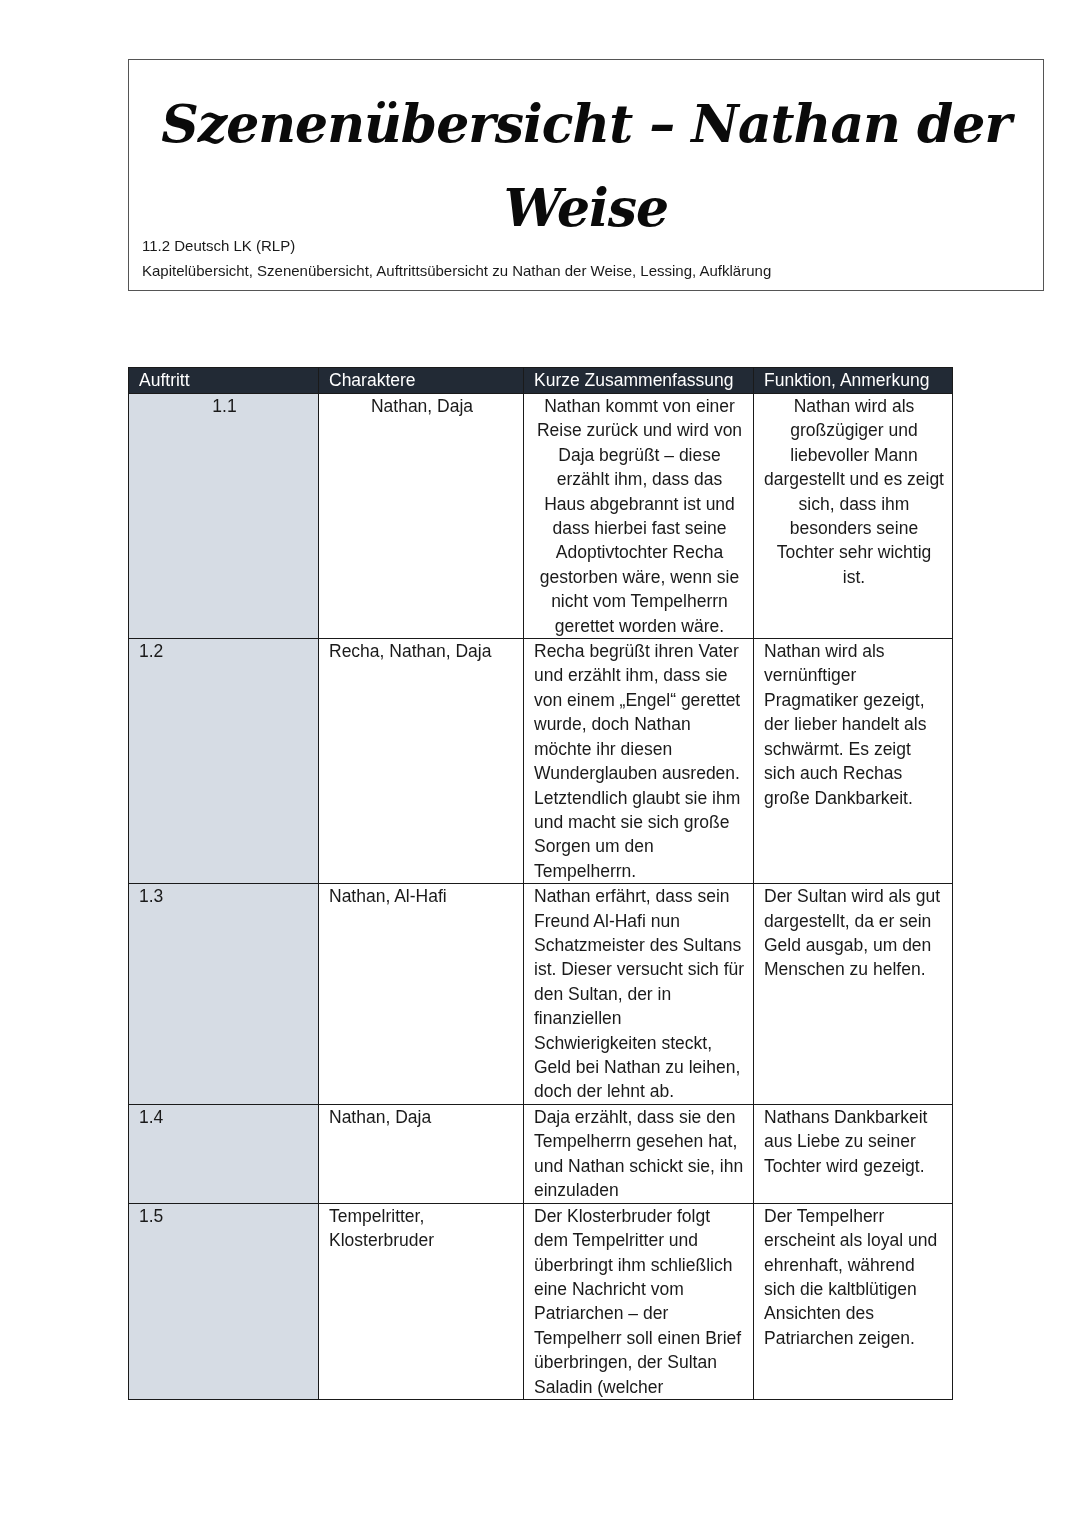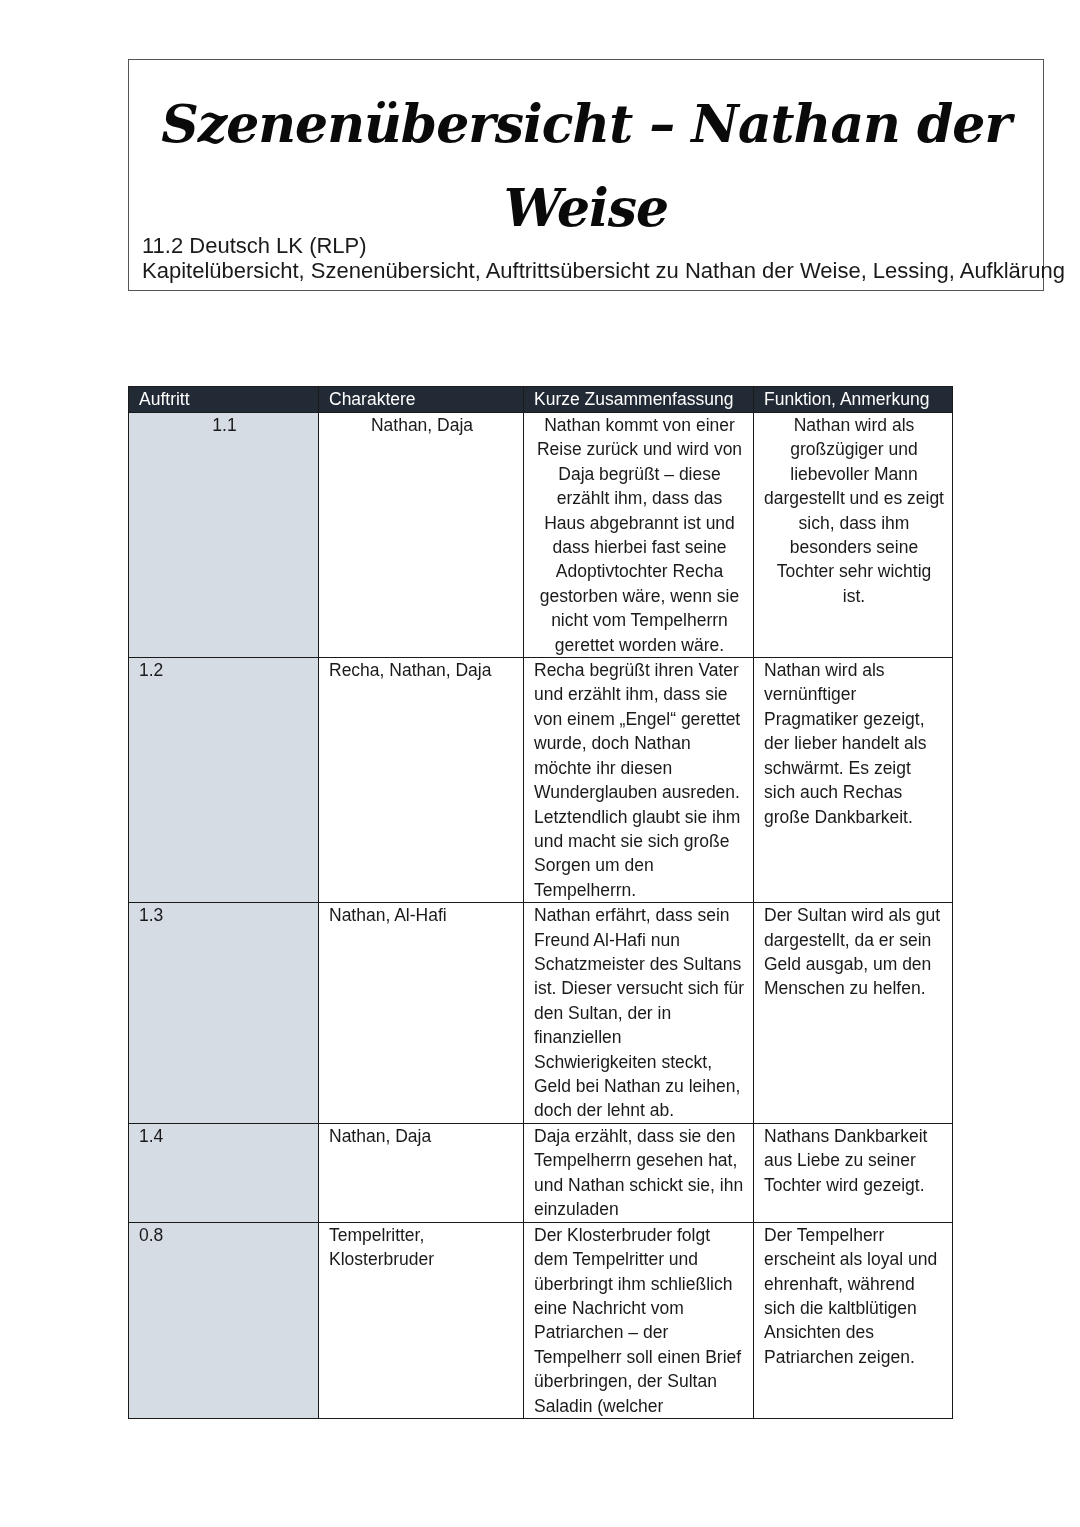--- a/index.html
+++ b/index.html
@@ -36,30 +36,30 @@
       font-weight: bold;
       font-size: 52px;
       line-height: 84px;
       letter-spacing: -1px;
       color: #0a0a0a;
     }
     .subtitle {
       position: absolute;
       left: 13px;
       top: 173px;
-      font-size: 22px;
+      font-size: 15px;
       line-height: 25px;
       color: #1a1a1a;
     }
     .subtitle div { white-space: nowrap; }
 
     table.scenes {
       position: absolute;
       left: 128px;
-      top: 386px;
+      top: 367px;
       width: 824px;
       border-collapse: collapse;
       table-layout: fixed;
       font-size: 17.5px;
       line-height: 24.4px;
     }
     table.scenes th, table.scenes td {
       border: 1.5px solid #1a1a1a;
       vertical-align: top;
       text-align: left;
@@ -135,19 +135,19 @@
       <td>Nathan erfährt, dass sein Freund Al-Hafi nun Schatzmeister des Sultans ist. Dieser versucht sich für den Sultan, der in finanziellen Schwierigkeiten steckt, Geld bei Nathan zu leihen, doch der lehnt ab.</td>
       <td>Der Sultan wird als gut dargestellt, da er sein Geld ausgab, um den Menschen zu helfen.</td>
     </tr>
     <tr class="r4">
       <td class="act">1.4</td>
       <td>Nathan, Daja</td>
       <td>Daja erzählt, dass sie den Tempelherrn gesehen hat, und Nathan schickt sie, ihn einzuladen</td>
       <td>Nathans Dankbarkeit aus Liebe zu seiner Tochter wird gezeigt.</td>
     </tr>
     <tr class="r5">
-      <td class="act">0.8</td>
+      <td class="act">1.5</td>
       <td>Tempelritter, Klosterbruder</td>
       <td>Der Klosterbruder folgt dem Tempelritter und überbringt ihm schließlich eine Nachricht vom Patriarchen – der Tempelherr soll einen Brief überbringen, der Sultan Saladin (welcher</td>
       <td>Der Tempelherr erscheint als loyal und ehrenhaft, während sich die kaltblütigen Ansichten des Patriarchen zeigen.</td>
     </tr>
   </tbody>
 </table>
 
 </body></html>

